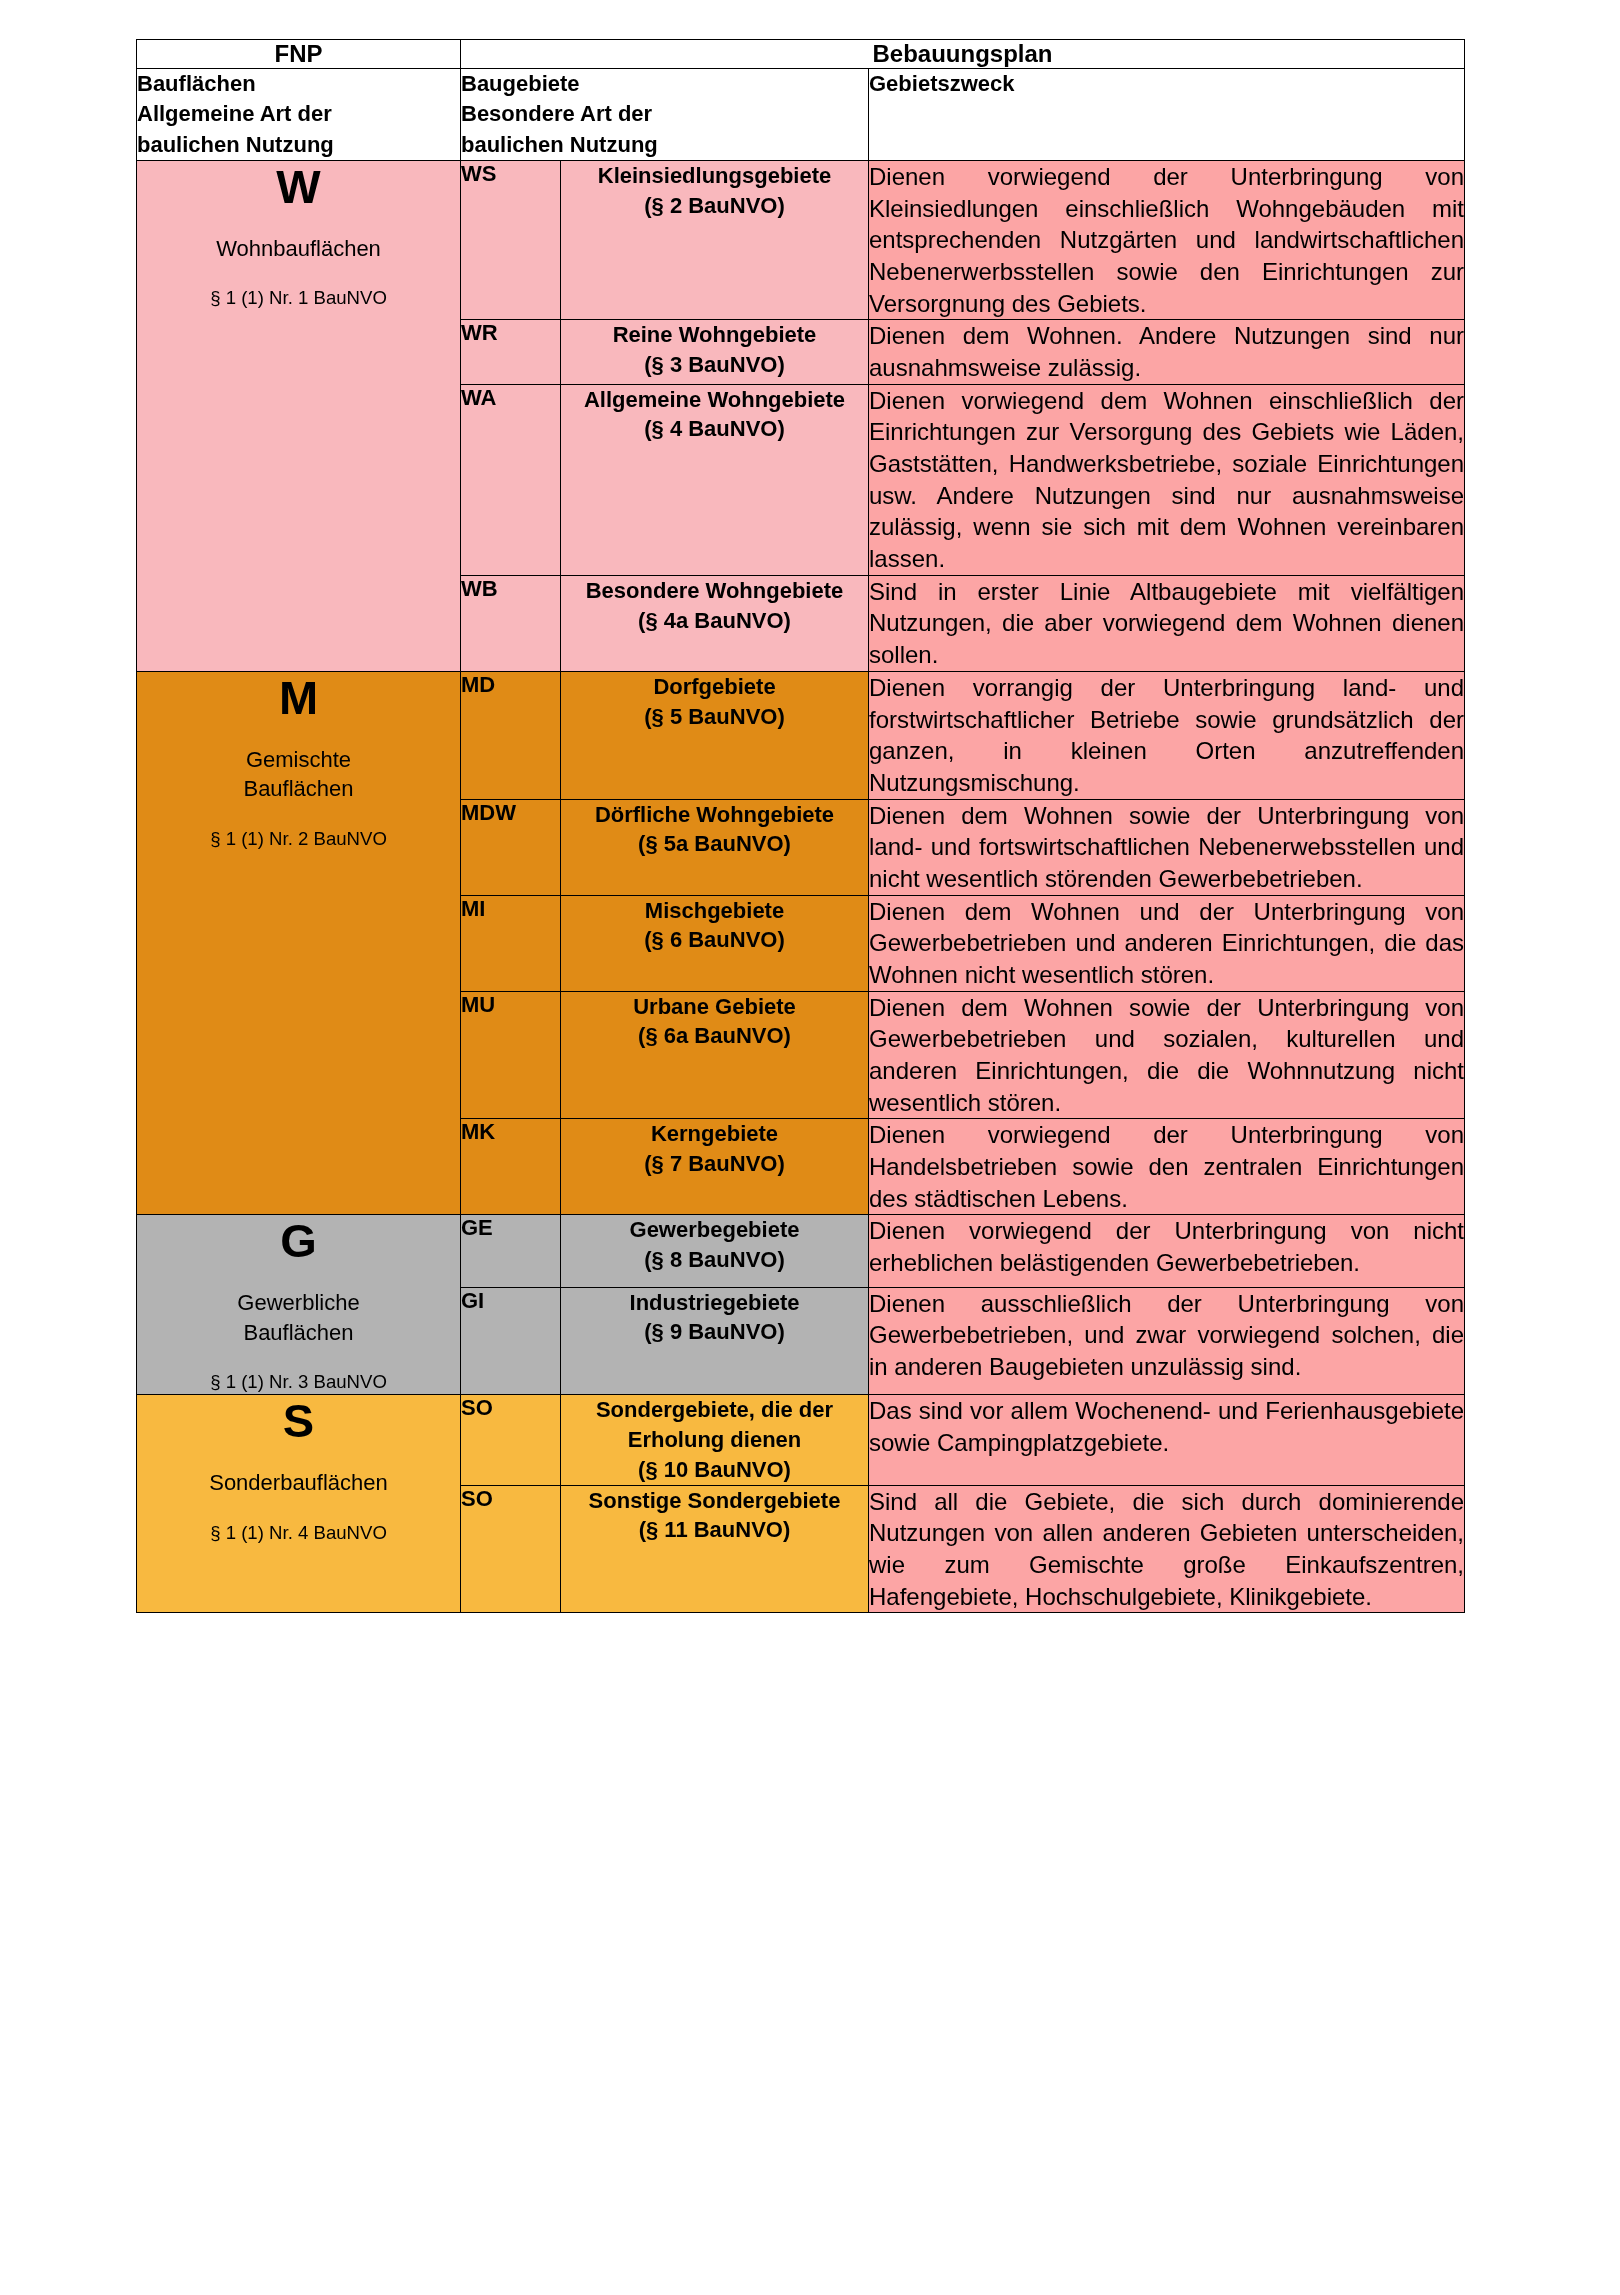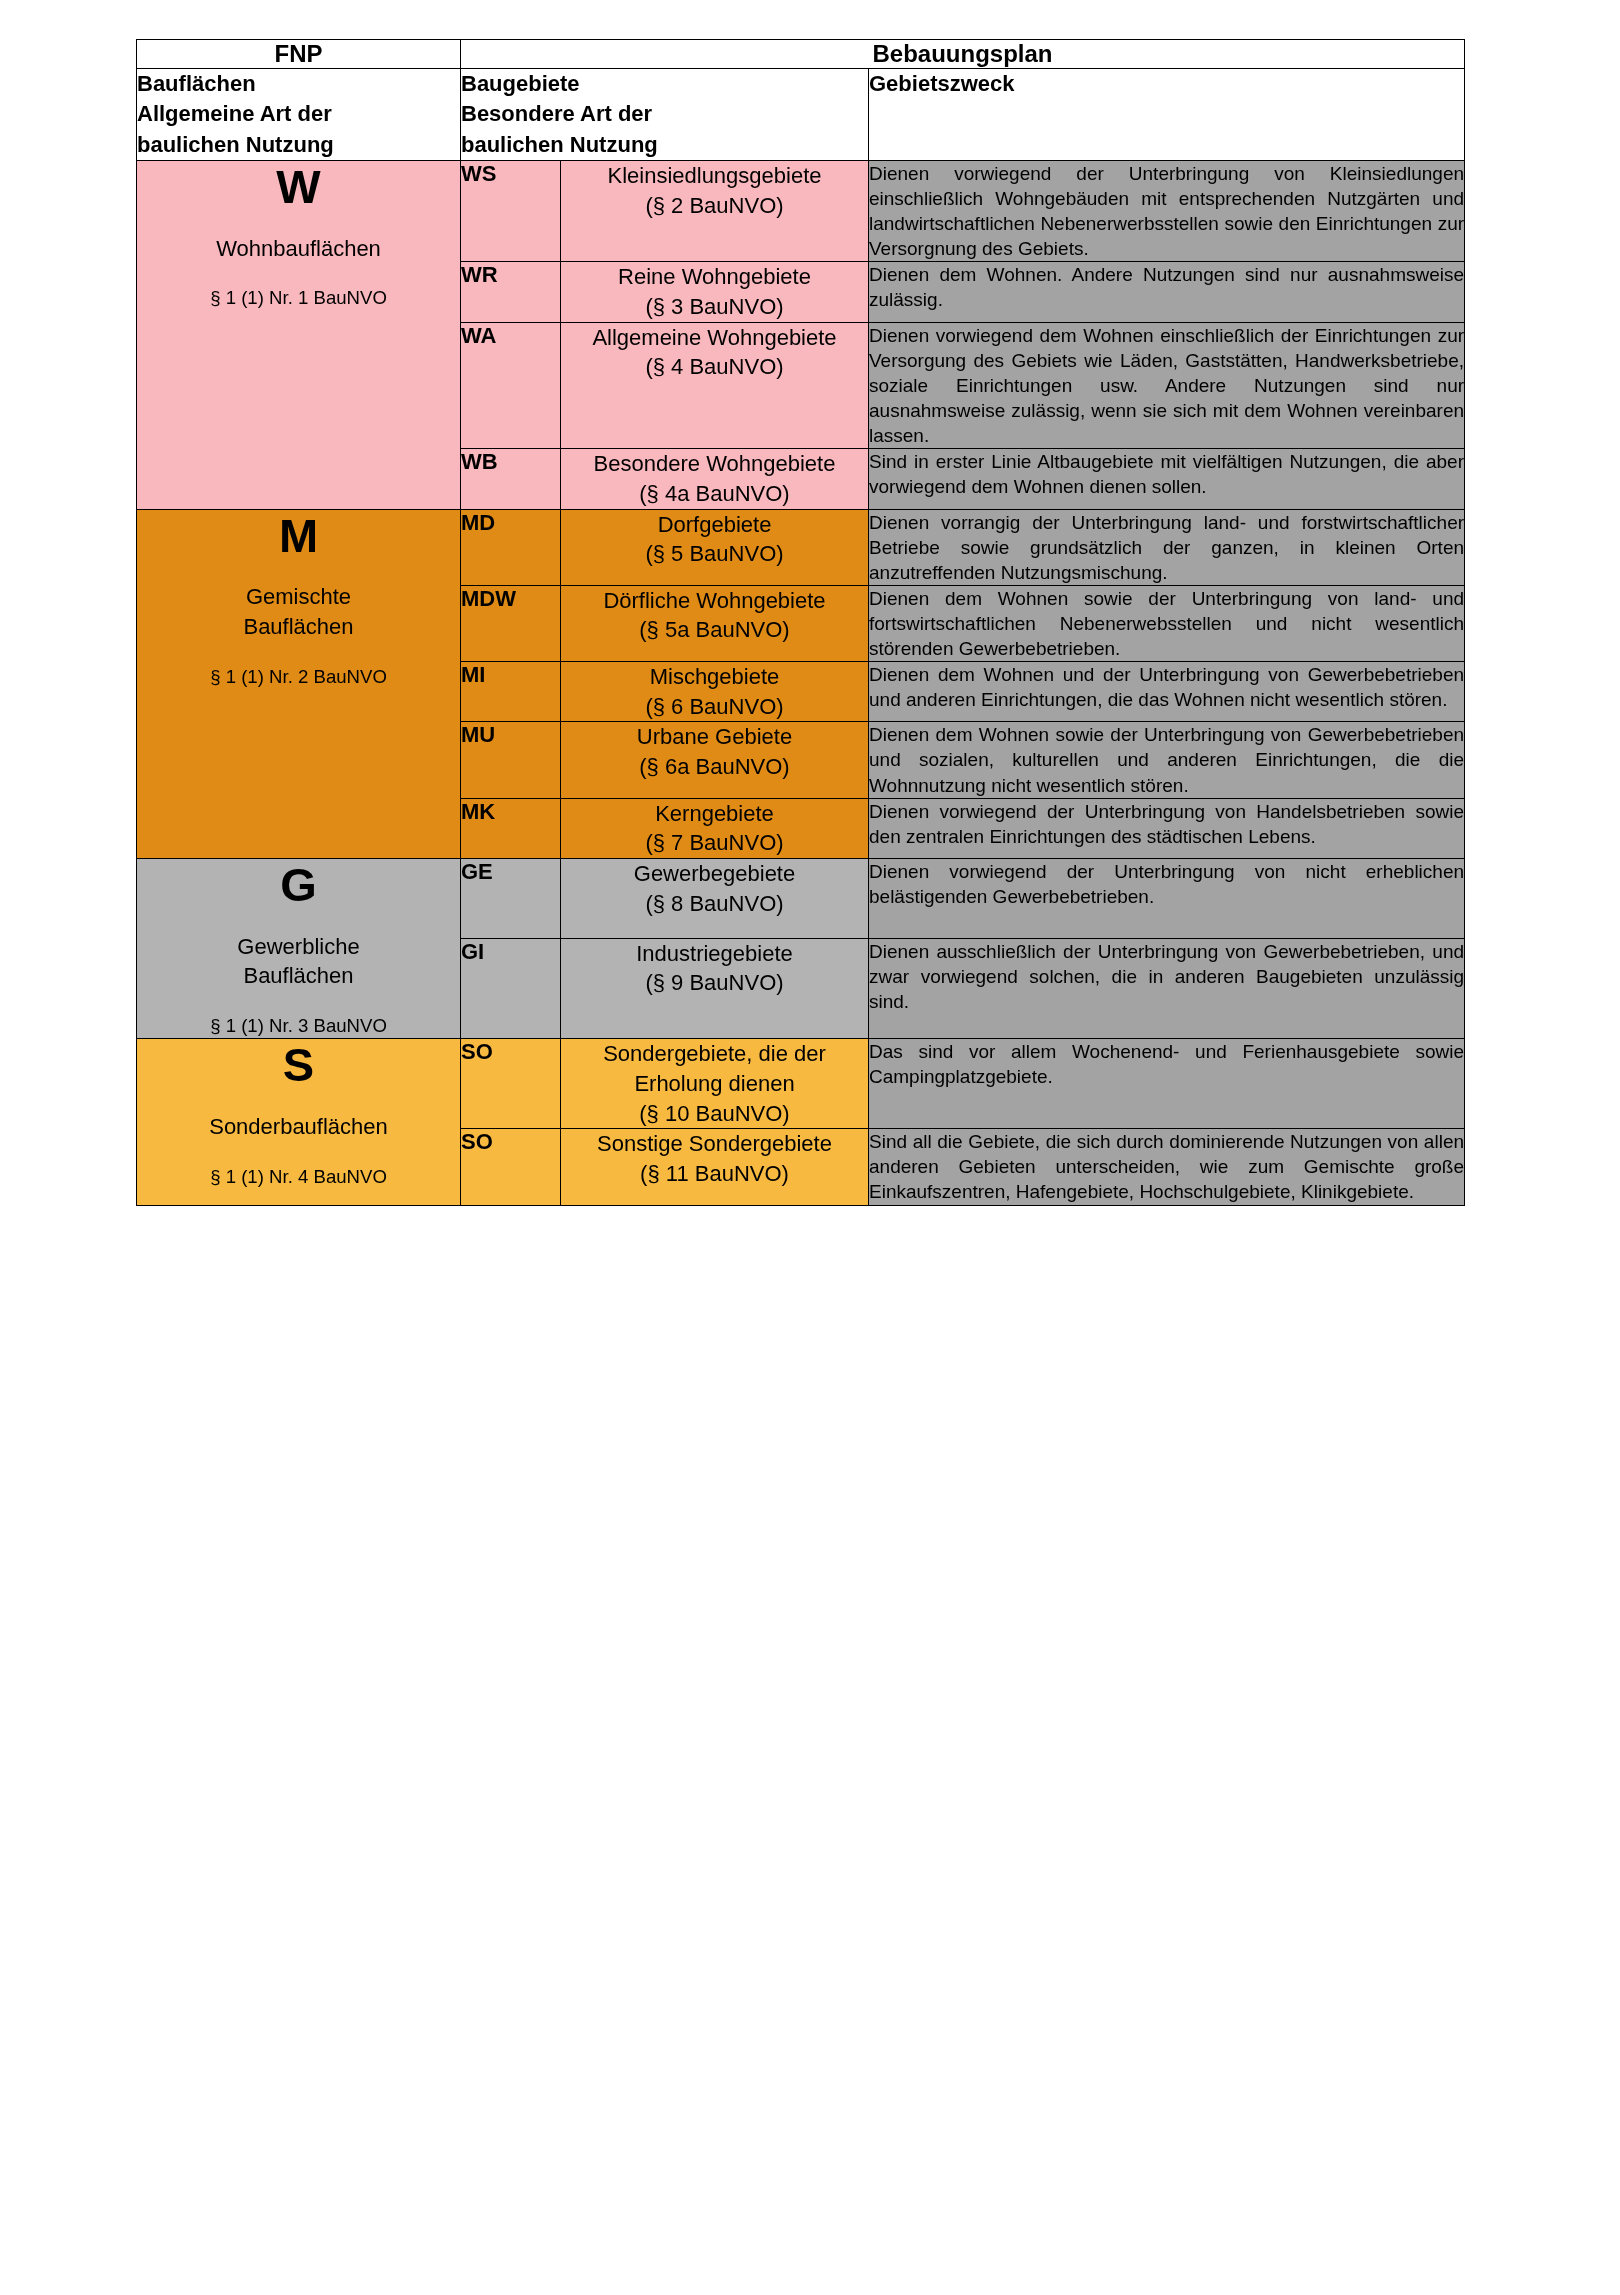--- a/index.html
+++ b/index.html
@@ -89,30 +89,31 @@
     font-weight: bold;
     font-size: 22px;
   }
   
   .name-cell {
     text-align: center;
     vertical-align: middle;
     font-size: 22px;
     line-height: 1.35;
     padding: 8px 6.5px;
+    font-weight: bold;
   }
   
   .purpose-cell {
     text-align: justify;
     text-align-last: left;
     vertical-align: top;
-    font-size: 19px;
+    font-size: 24px;
     line-height: 1.32;
     padding: 8px 9.7px 8px 9.7px;
-    background: #a3a3a3;
+    background: #fca5a5;
   }
 
   
   .bg-w  { background: #f9b8bd; }
   .bg-m  { background: #e08b16; }
   .bg-g  { background: #b3b3b3; }
   .bg-s  { background: #f8b940; }
 </style>
 </head>
 <body>

